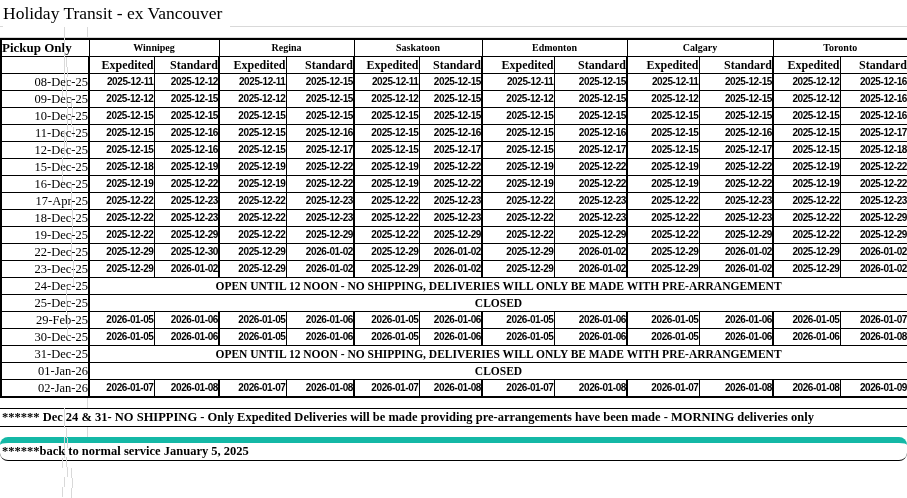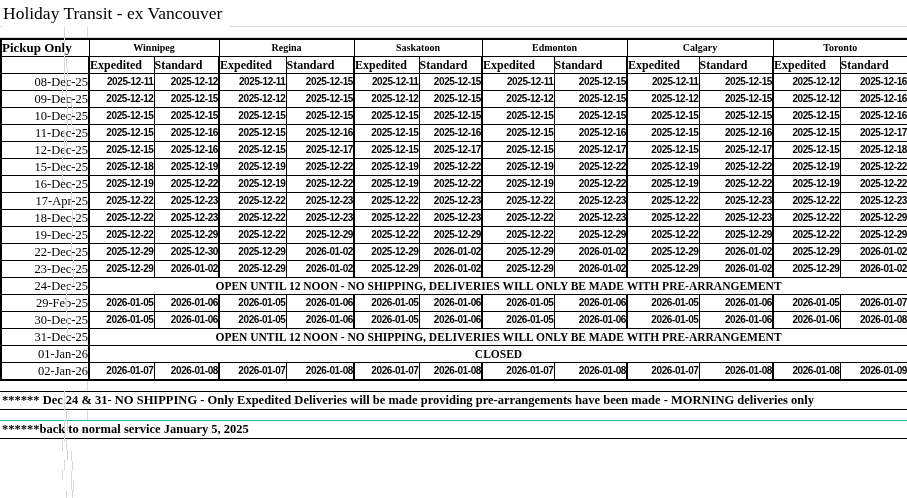--- a/index.html
+++ b/index.html
@@ -23,38 +23,38 @@
     border-collapse:collapse;table-layout:fixed;width:907px;
     border:2px solid #000;
   }
   table.transit th, table.transit td{
     border:1px solid #000;height:16px;padding:0;overflow:hidden;white-space:nowrap;
     line-height:16px;box-sizing:content-box;
   }
   th.pickup-th{font-size:13px;font-weight:bold;text-align:left;padding-left:2px;border-right:2px solid #000;}
   th.blank-th{border-right:2px solid #000;border-bottom:2px solid #000;}
   th.city-th{font-size:10px;font-weight:bold;text-align:center;border-left:2px solid #000;}
-  th.svc-th{font-size:12px;font-weight:bold;text-align:left;border-bottom:2px solid #000;}
+  th.svc-th{font-size:12px;font-weight:bold;text-align:right;border-bottom:2px solid #000;}
   .b-left{border-left:2px solid #000 !important;}
   td.pickup-td{font-size:12.5px;text-align:right;padding-right:5px;border-right:2px solid #000;}
   td.date-td{
     font-family:"Liberation Sans", sans-serif;font-size:10px;font-weight:bold;
     letter-spacing:-0.4px;text-align:right;padding-right:3px;
   }
   td.notice-td{
     font-size:11.5px;font-weight:bold;text-align:center;
     border-top:2px solid #000;border-bottom:2px solid #000;
   }
   
   .notes-block{border-top:1px solid #000;}
   .note-row{
     height:17px;line-height:17px;font-size:12.5px;font-weight:bold;
     padding-left:2px;border-bottom:1px solid #000;white-space:nowrap;
   }
-  .note-last-wrap{border-top:1px solid #14b8a6;border-bottom:1px solid #000;}
+  .note-last-wrap{border-top:6px solid #14b8a6;border-bottom:1px solid #000;border-radius:8px;}
 </style>
 </head>
 <body>
 
 <div class="gridrow title-row">
 
 <div class="gcell" style="width: 88px;"></div>
     <div class="gcell" style="width: 65px;"></div>
     <div class="gcell" style="width: 65px;"></div>
     <div class="gcell" style="width: 67px;"></div>
@@ -307,20 +307,24 @@
         <td class="date-td b-left">2025-12-29</td>
         <td class="date-td">2026-01-02</td>
         <td class="date-td b-left">2025-12-29</td>
         <td class="date-td">2026-01-02</td>
       </tr>
       <tr>
         <td class="pickup-td">24-Dec-25</td>
         <td colspan="12" class="notice-td b-left">OPEN UNTIL 12 NOON - NO SHIPPING, DELIVERIES WILL ONLY BE MADE WITH PRE-ARRANGEMENT</td>
       </tr>
       <tr>
+        <td class="pickup-td">25-Dec-25</td>
+        <td colspan="12" class="notice-td b-left">CLOSED</td>
+      </tr>
+      <tr>
         <td class="pickup-td">29-Feb-25</td>
         <td class="date-td b-left">2026-01-05</td>
         <td class="date-td">2026-01-06</td>
         <td class="date-td b-left">2026-01-05</td>
         <td class="date-td">2026-01-06</td>
         <td class="date-td b-left">2026-01-05</td>
         <td class="date-td">2026-01-06</td>
         <td class="date-td b-left">2026-01-05</td>
         <td class="date-td">2026-01-06</td>
         <td class="date-td b-left">2026-01-05</td>

